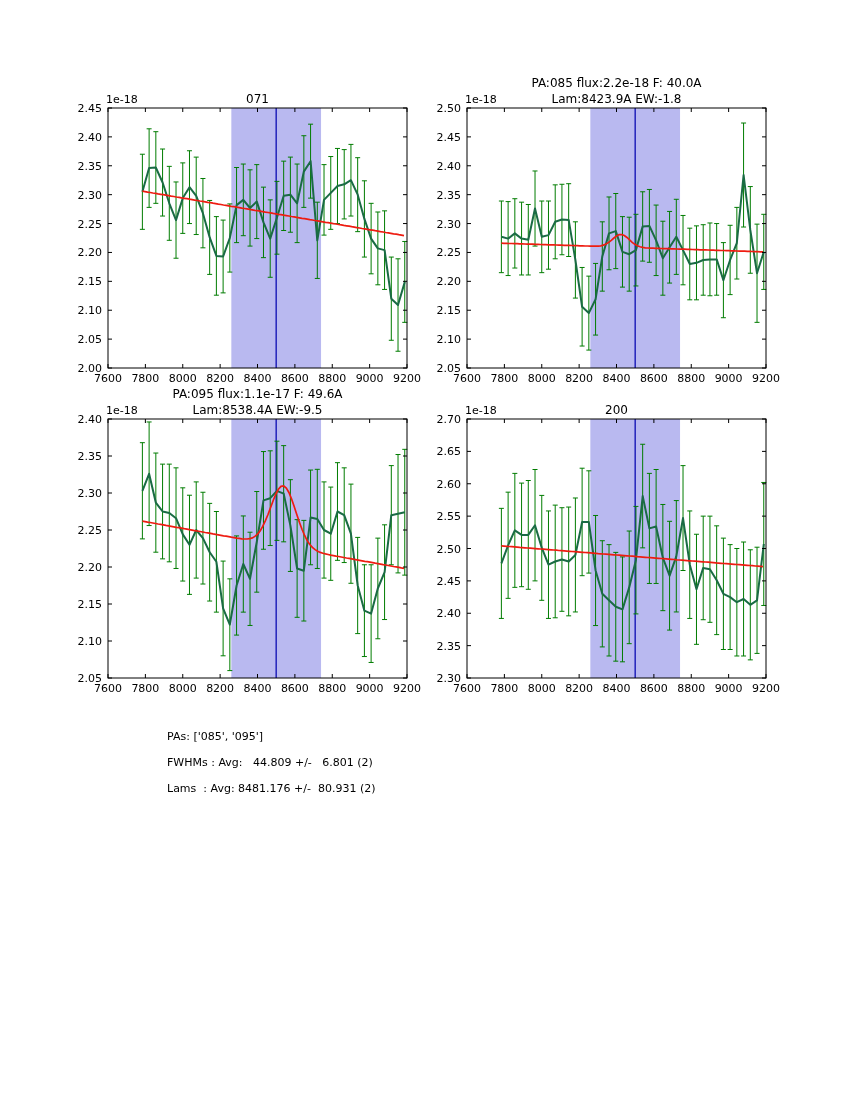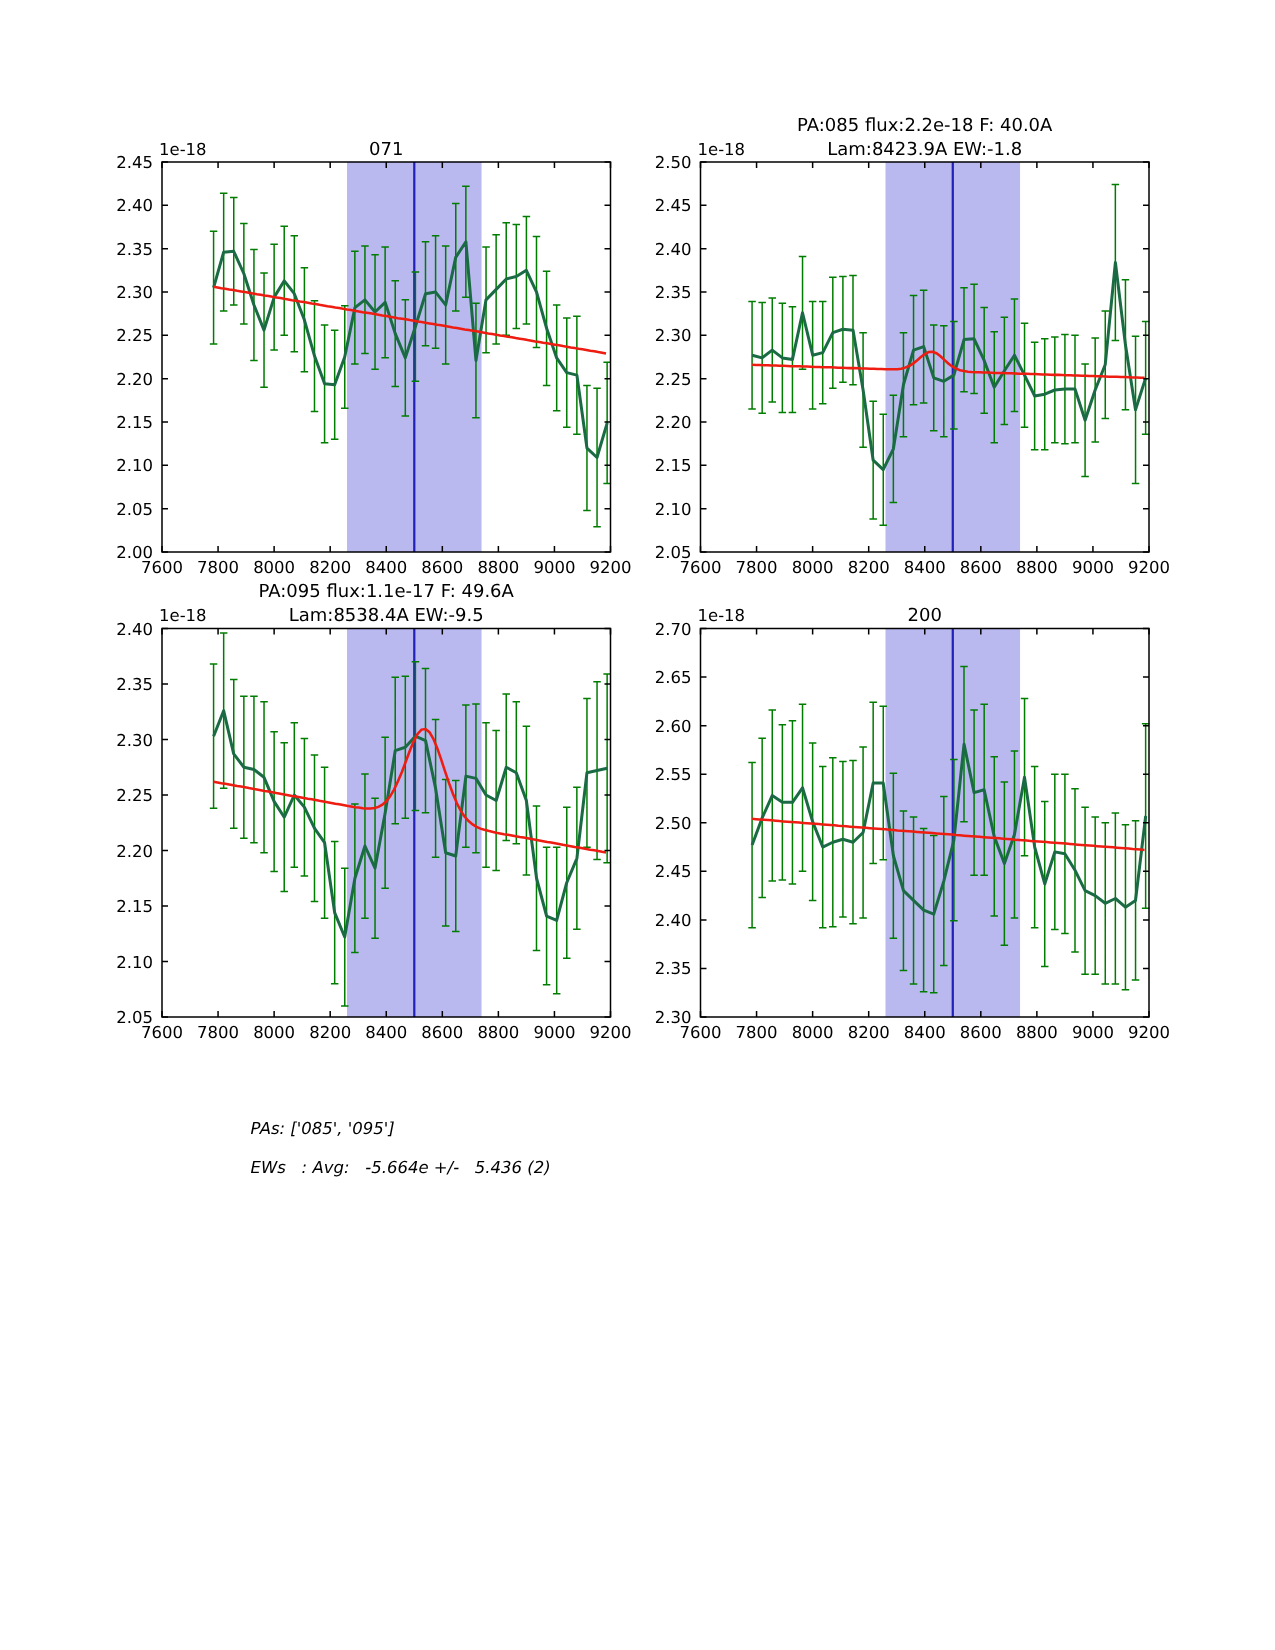--- a/index.html
+++ b/index.html
@@ -1,19 +1,19 @@
 <!DOCTYPE html>
 <html><head>
 <meta charset="utf-8">
 <style>
   html,body{margin:0;padding:0;background:#ffffff;}
   body{width:850px;height:1100px;position:relative;font-family:"DejaVu Sans",sans-serif;}
   #figure-root{position:absolute;left:0;top:0;width:850px;height:1100px;}
   #figure-svg{position:absolute;left:0;top:0;}
-  .summary-block{position:absolute;left:167px;top:740px;color:#000;font-style:italic;}
+  .summary-block{position:absolute;left:167px;top:724px;color:#000;}
   .summary-line{white-space:pre;font-size:11px;line-height:26px;height:26px;}
 </style>
 </head>
 <body>
 
 <div id="figure-root">
   <svg id="figure-svg" width="850" height="1100" viewBox="0 0 850 1100" xmlns="http://www.w3.org/2000/svg">
       <rect x="231.33749999999998" y="108" width="89.70000000000005" height="260" fill="#b9b9f0"></rect>
       <line x1="276.1875" y1="108" x2="276.1875" y2="368" stroke="#2222bb" stroke-width="1.5"></line>
       <path d="M142.385 154.22222222222223L142.385 229.33333333333326M139.885 154.22222222222223L144.885 154.22222222222223M139.885 229.33333333333326L144.885 229.33333333333326M149.1125 128.8L149.1125 207.37777777777782M146.6125 128.8L151.6125 128.8M146.6125 207.37777777777782L151.6125 207.37777777777782M155.84 131.6888888888891L155.84 203.33333333333331M153.34 131.6888888888891L158.34 131.6888888888891M153.34 203.33333333333331L158.34 203.33333333333331M162.5675 149.0222222222223L162.5675 216.0444444444443M160.0675 149.0222222222223L165.0675 149.0222222222223M160.0675 216.0444444444443L165.0675 216.0444444444443M169.295 166.35555555555553L169.295 240.31111111111113M166.795 166.35555555555553L171.795 166.35555555555553M166.795 240.31111111111113L171.795 240.31111111111113M176.0225 181.95555555555586L176.0225 258.2222222222223M173.5225 181.95555555555586L178.5225 181.95555555555586M173.5225 258.2222222222223L178.5225 258.2222222222223M182.75 162.88888888888897L182.75 233.3777777777778M180.25 162.88888888888897L185.25 162.88888888888897M180.25 233.3777777777778L185.25 233.3777777777778M189.47750000000002 150.75555555555545L189.47750000000002 223.5555555555556M186.97750000000002 150.75555555555545L191.97750000000002 150.75555555555545M186.97750000000002 223.5555555555556L191.97750000000002 223.5555555555556M196.20499999999998 157.1111111111111L196.20499999999998 234.53333333333347M193.70499999999998 157.1111111111111L198.70499999999998 157.1111111111111M193.70499999999998 234.53333333333347L198.70499999999998 234.53333333333347M202.9325 178.48888888888905L202.9325 247.82222222222242M200.4325 178.48888888888905L205.4325 178.48888888888905M200.4325 247.82222222222242L205.4325 247.82222222222242M209.66000000000003 200.44444444444449L209.66000000000003 274.4000000000001M207.16000000000003 200.44444444444449L212.16000000000003 200.44444444444449M207.16000000000003 274.4000000000001L212.16000000000003 274.4000000000001M216.3875 216.62222222222226L216.3875 295.20000000000005M213.8875 216.62222222222226L218.8875 216.62222222222226M213.8875 295.20000000000005L218.8875 295.20000000000005M223.115 220.08888888888882L223.115 292.88888888888897M220.615 220.08888888888882L225.615 220.08888888888882M220.615 292.88888888888897L225.615 292.88888888888897M229.84249999999997 203.91111111111104L229.84249999999997 272.08888888888896M227.34249999999997 203.91111111111104L232.34249999999997 203.91111111111104M227.34249999999997 272.08888888888896L232.34249999999997 272.08888888888896M236.57 167.5111111111112L236.57 242.62222222222223M234.07 167.5111111111112L239.07 167.5111111111112M234.07 242.62222222222223L239.07 242.62222222222223M243.2975 164.04444444444465L243.2975 235.68888888888887M240.7975 164.04444444444465L245.7975 164.04444444444465M240.7975 235.68888888888887L245.7975 235.68888888888887M250.025 169.8222222222223L250.025 246.08888888888876M247.525 169.8222222222223L252.525 169.8222222222223M247.525 246.08888888888876L252.525 246.08888888888876M256.7525 164.62222222222238L256.7525 238.57777777777798M254.2525 164.62222222222238L259.2525 164.62222222222238M254.2525 238.57777777777798L259.2525 238.57777777777798M263.48 187.1555555555558L263.48 257.64444444444456M260.98 187.1555555555558L265.98 187.1555555555558M260.98 257.64444444444456L265.98 257.64444444444456M270.2075 199.8666666666665L270.2075 277.2888888888889M267.7075 199.8666666666665L272.7075 199.8666666666665M267.7075 277.2888888888889L272.7075 277.2888888888889M276.93499999999995 181.37777777777788L276.93499999999995 254.17777777777806M274.43499999999995 181.37777777777788L279.43499999999995 181.37777777777788M274.43499999999995 254.17777777777806L279.43499999999995 254.17777777777806M283.6625 161.15555555555557L283.6625 230.48888888888894M281.1625 161.15555555555557L286.1625 161.15555555555557M281.1625 230.48888888888894L286.1625 230.48888888888894M290.39 157.1111111111113L290.39 232.22222222222234M287.89 157.1111111111113L292.89 157.1111111111113M287.89 232.22222222222234L292.89 232.22222222222234M297.11749999999995 164.04444444444442L297.11749999999995 242.62222222222223M294.61749999999995 164.04444444444442L299.61749999999995 164.04444444444442M294.61749999999995 242.62222222222223L299.61749999999995 242.62222222222223M303.845 135.7333333333336L303.845 207.37777777777782M301.345 135.7333333333336L306.345 135.7333333333336M301.345 207.37777777777782L306.345 207.37777777777782M310.5725 124.17777777777779L310.5725 198.13333333333338M308.0725 124.17777777777779L313.0725 124.17777777777779M308.0725 198.13333333333338L313.0725 198.13333333333338M317.29999999999995 202.1777777777779L317.29999999999995 278.44444444444434M314.79999999999995 202.1777777777779L319.79999999999995 202.1777777777779M314.79999999999995 278.44444444444434L319.79999999999995 278.44444444444434M324.02750000000003 164.62222222222238L324.02750000000003 235.1111111111112M321.52750000000003 164.62222222222238L326.52750000000003 164.62222222222238M321.52750000000003 235.1111111111112L326.52750000000003 235.1111111111112M330.755 156.53333333333336L330.755 229.33333333333354M328.255 156.53333333333336L333.255 156.53333333333336M328.255 229.33333333333354L333.255 229.33333333333354M337.48249999999996 148.4444444444446L337.48249999999996 223.5555555555556M334.98249999999996 148.4444444444446L339.98249999999996 148.4444444444446M334.98249999999996 223.5555555555556L339.98249999999996 223.5555555555556M344.21000000000004 149.60000000000002L344.21000000000004 218.9333333333334M341.71000000000004 149.60000000000002L346.71000000000004 149.60000000000002M341.71000000000004 218.9333333333334L346.71000000000004 218.9333333333334M350.9375 144.4000000000001L350.9375 216.0444444444443M348.4375 144.4000000000001L353.4375 144.4000000000001M348.4375 216.0444444444443L353.4375 216.0444444444443M357.66499999999996 157.68888888888904L357.66499999999996 231.64444444444462M355.16499999999996 157.68888888888904L360.16499999999996 157.68888888888904M355.16499999999996 231.64444444444462L360.16499999999996 231.64444444444462M364.3925 180.80000000000018L364.3925 257.0666666666666M361.8925 180.80000000000018L366.8925 180.80000000000018M361.8925 257.0666666666666L366.8925 257.0666666666666M371.12 203.33333333333331L371.12 273.8222222222221M368.62 203.33333333333331L373.62 203.33333333333331M368.62 273.8222222222221L373.62 273.8222222222221M377.84749999999997 212.00000000000006L377.84749999999997 284.8000000000002M375.34749999999997 212.00000000000006L380.34749999999997 212.00000000000006M375.34749999999997 284.8000000000002L380.34749999999997 284.8000000000002M384.575 210.84444444444438L384.575 289.4222222222222M382.075 210.84444444444438L387.075 210.84444444444438M382.075 289.4222222222222L387.075 289.4222222222222M391.3025 257.0666666666666L391.3025 340.26666666666665M388.8025 257.0666666666666L393.8025 257.0666666666666M388.8025 340.26666666666665L393.8025 340.26666666666665M398.03 258.8L398.03 351.2444444444445M395.53 258.8L400.53 258.8M395.53 351.2444444444445L400.53 351.2444444444445M404.7575 241.4666666666668L404.7575 322.3555555555555M402.2575 241.4666666666668L407.2575 241.4666666666668M402.2575 322.3555555555555L407.2575 322.3555555555555" stroke="#007c00" stroke-width="1" fill="none"></path>
@@ -121,15 +121,16 @@
       <text x="461" y="520.1250000000001" text-anchor="end" font-size="11" font-family="&quot;DejaVu Sans&quot;, sans-serif" fill="#000000">2.55</text>
       <text x="461" y="487.75" text-anchor="end" font-size="11" font-family="&quot;DejaVu Sans&quot;, sans-serif" fill="#000000">2.60</text>
       <text x="461" y="455.3750000000001" text-anchor="end" font-size="11" font-family="&quot;DejaVu Sans&quot;, sans-serif" fill="#000000">2.65</text>
       <text x="461" y="423" text-anchor="end" font-size="11" font-family="&quot;DejaVu Sans&quot;, sans-serif" fill="#000000">2.70</text>
       <path d="M467 678L467 674M467 419L467 423M504.375 678L504.375 674M504.375 419L504.375 423M541.75 678L541.75 674M541.75 419L541.75 423M579.125 678L579.125 674M579.125 419L579.125 423M616.5 678L616.5 674M616.5 419L616.5 423M653.875 678L653.875 674M653.875 419L653.875 423M691.25 678L691.25 674M691.25 419L691.25 423M728.625 678L728.625 674M728.625 419L728.625 423M766 678L766 674M766 419L766 423M467 678L471 678M766 678L762 678M467 645.6249999999999L471 645.6249999999999M766 645.6249999999999L762 645.6249999999999M467 613.25L471 613.25M766 613.25L762 613.25M467 580.8749999999999L471 580.8749999999999M766 580.8749999999999L762 580.8749999999999M467 548.5L471 548.5M766 548.5L762 548.5M467 516.1250000000001L471 516.1250000000001M766 516.1250000000001L762 516.1250000000001M467 483.75L471 483.75M766 483.75L762 483.75M467 451.3750000000001L471 451.3750000000001M766 451.3750000000001L762 451.3750000000001M467 419L471 419M766 419L762 419" stroke="#000000" stroke-width="1" fill="none"></path>
       <text x="465" y="414" text-anchor="start" font-size="11" font-family="&quot;DejaVu Sans&quot;, sans-serif" fill="#000000">1e-18</text>
       <text x="616.5" y="414" text-anchor="middle" font-size="12" font-family="&quot;DejaVu Sans&quot;, sans-serif" fill="#000000">200</text>
     </svg>
   <div class="summary-block">
     <div class="summary-line">PAs: ['085', '095']</div>
-    <div class="summary-line">EWs   : Avg:   -5.664e +/-   5.436 (2)</div>
+    <div class="summary-line">FWHMs : Avg:   44.809 +/-   6.801 (2)</div>
+    <div class="summary-line">Lams  : Avg: 8481.176 +/-  80.931 (2)</div>
   </div>
 </div>
 
 </body></html>

